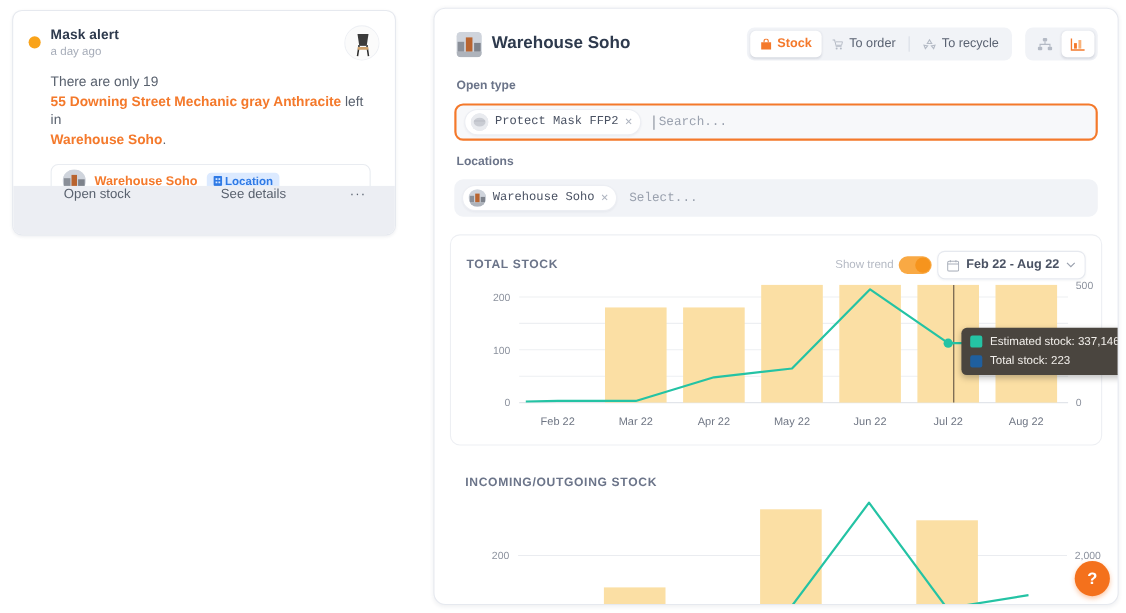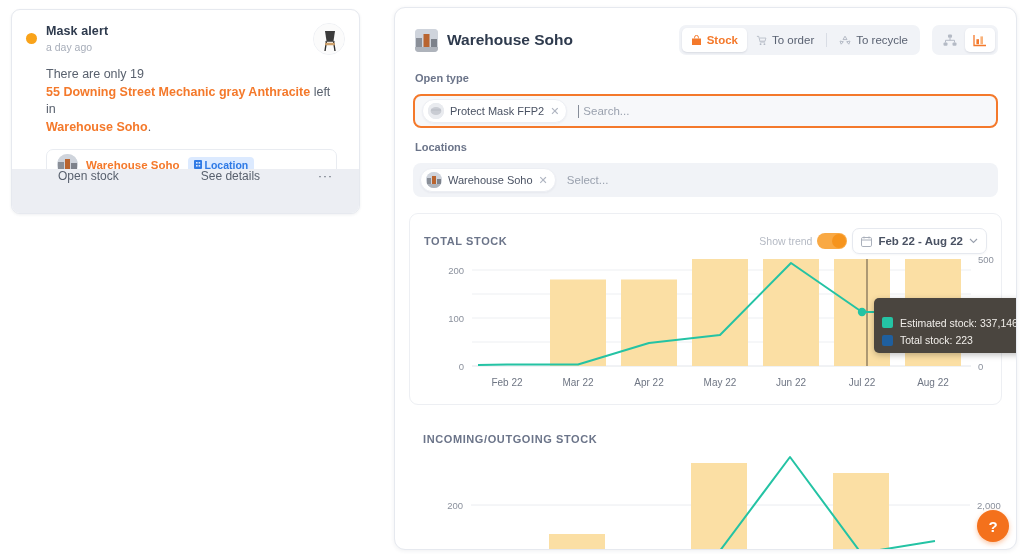--- a/index.html
+++ b/index.html
@@ -123,21 +123,21 @@
     width: 30px; height: 24px; border-radius: 5px;
     display: flex; align-items: center; justify-content: center;
     cursor: pointer;
   }
   .vt-btn.active { background: #ffffff; box-shadow: 0 1px 2px rgba(30,40,70,.12); }
 
   .fl-label {
     font-size: 11px; font-weight: bold; color: #6b7489;
     padding: 0 0 6px 20px;
   }
-  .fl-wrap { padding: 4px 18px 0 18px; }
+  .fl-wrap { padding: 4px 18px 0 18px; font-family: Liberation Mono, monospace; }
   .fl-box {
     height: 34px; border-radius: 8px;
     display: flex; align-items: center; padding: 0 7px; gap: 2px;
   }
   .fl-box.focused { border: 2px solid #f4792b; background: #f7f8fa; }
   .fl-box.plain { background: #f1f3f7; }
   .f-chip {
     display: inline-flex; align-items: center; gap: 6px;
     background: #ffffff; border: 1px solid #eceef3;
     border-radius: 16px; height: 24px; padding: 0 7px 0 5px;
@@ -414,21 +414,21 @@
             <text x="154" y="12">Mar 22</text>
             <text x="225" y="12">Apr 22</text>
             <text x="296" y="12">May 22</text>
             <text x="367" y="12">Jun 22</text>
             <text x="438" y="12">Jul 22</text>
             <text x="509" y="12">Aug 22</text>
           </g>
         </svg>
 
         <div style="position:absolute; left:450px; top:44px; background:#4a453f; border-radius:5px; padding:7px 10px 7px 8px; box-shadow:0 2px 6px rgba(0,0,0,.25);">
-          <div style="display:flex;align-items:flex-start;gap:7px;margin-bottom:5px;margin-top:12px;">
+          <div style="display:flex;align-items:flex-start;gap:7px;margin-bottom:5px;">
             <span style="width:11px;height:11px;background:#24c3a4;border-radius:2px;display:inline-block;"></span>
             <span style="color:#f1eeea;font-size:10.5px;white-space:nowrap;">Estimated stock: 337,146</span>
           </div>
           <div style="display:flex;align-items:center;gap:7px;">
             <span style="width:11px;height:11px;background:#1f5f9e;border-radius:2px;display:inline-block;"></span>
             <span style="color:#f1eeea;font-size:10.5px;white-space:nowrap;">Total stock: 223</span>
           </div>
         </div>
       </div>
     </div>

